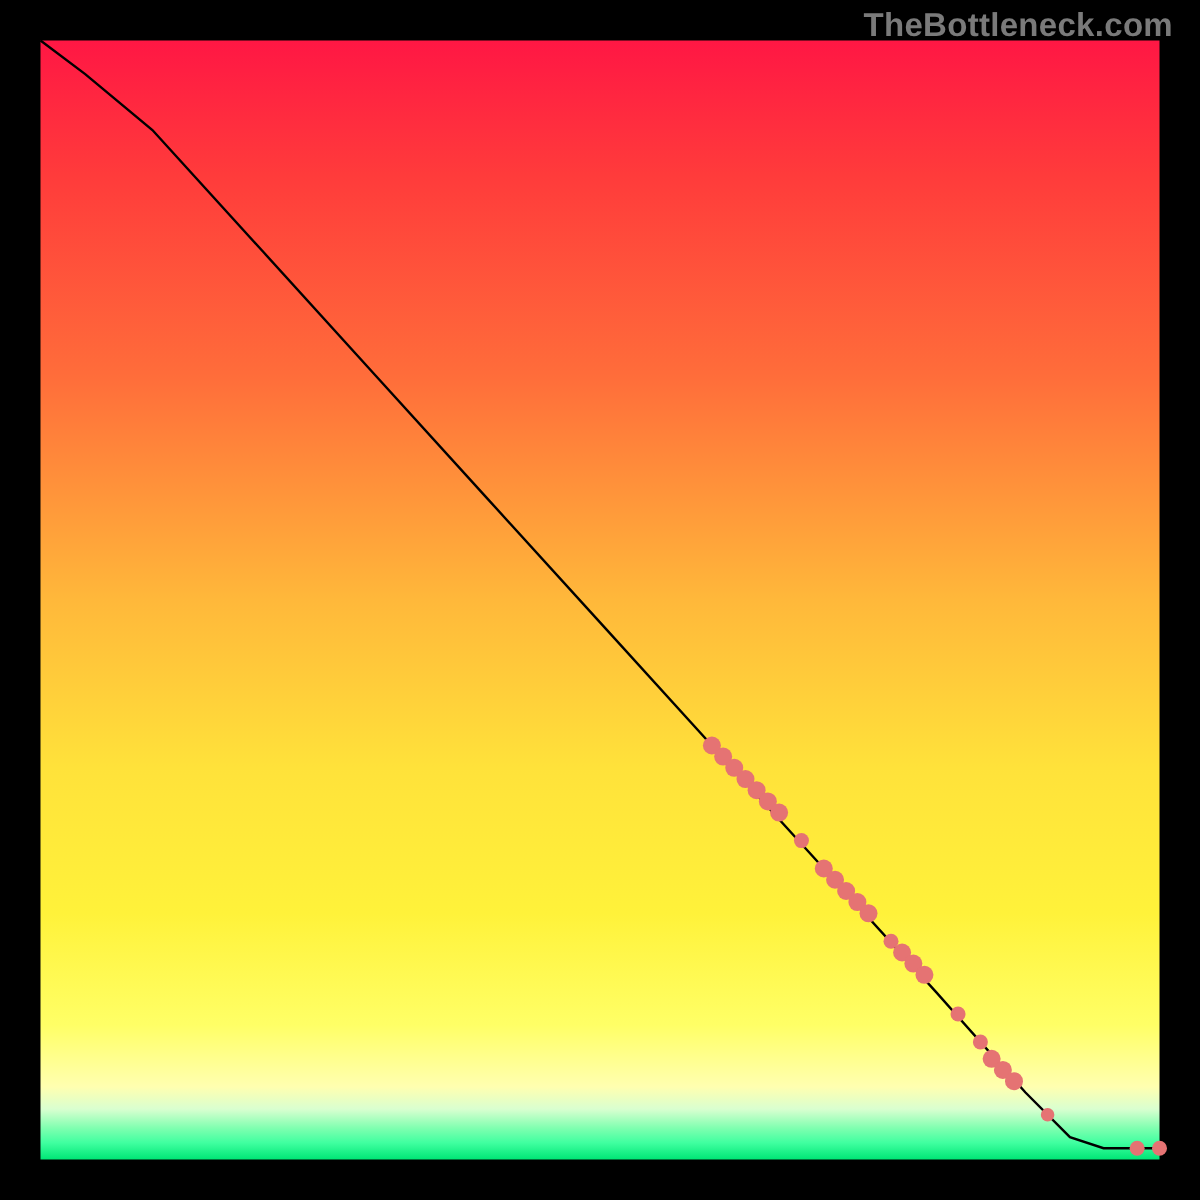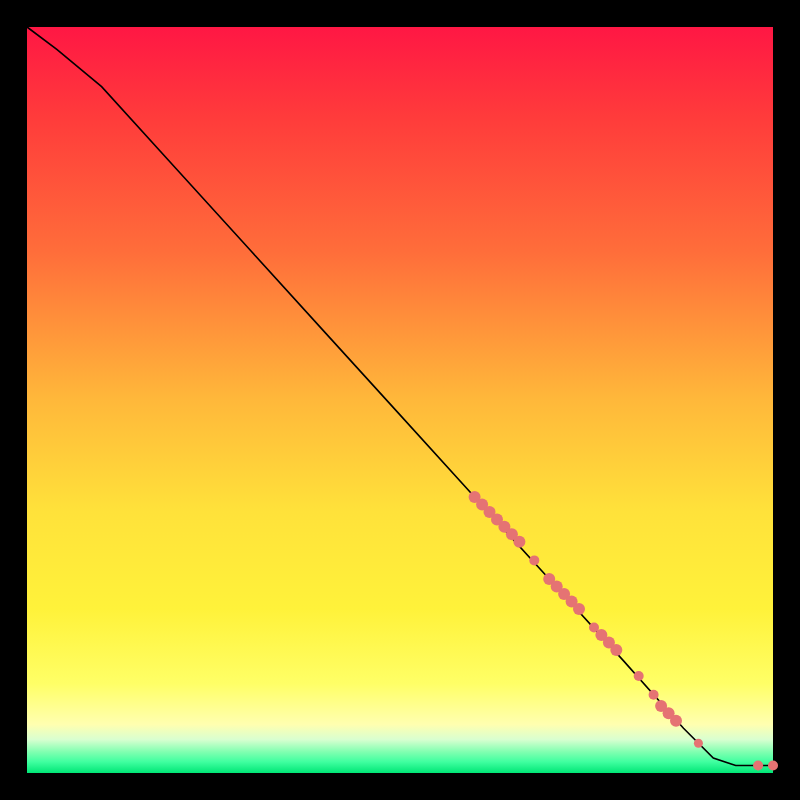--- a/index.html
+++ b/index.html
@@ -30,20 +30,21 @@
   svg {
     position: absolute;
     top: 0;
     left: 0;
   }
 </style>
 </head>
 <body>
 
 <div class="stage">
+  <div class="watermark">TheBottleneck.com</div>
 
   <svg id="chart-svg" width="800" height="800" viewBox="0 0 800 800">
     <defs>
       <linearGradient id="bg-grad" x1="0" y1="0" x2="0" y2="1">
           <stop offset="0.0%" stop-color="#ff1744"></stop>
           <stop offset="12.0%" stop-color="#ff3b3b"></stop>
           <stop offset="30.0%" stop-color="#ff6d3a"></stop>
           <stop offset="50.0%" stop-color="#ffb83a"></stop>
           <stop offset="65.0%" stop-color="#ffe23a"></stop>
           <stop offset="78.0%" stop-color="#fff23a"></stop>

